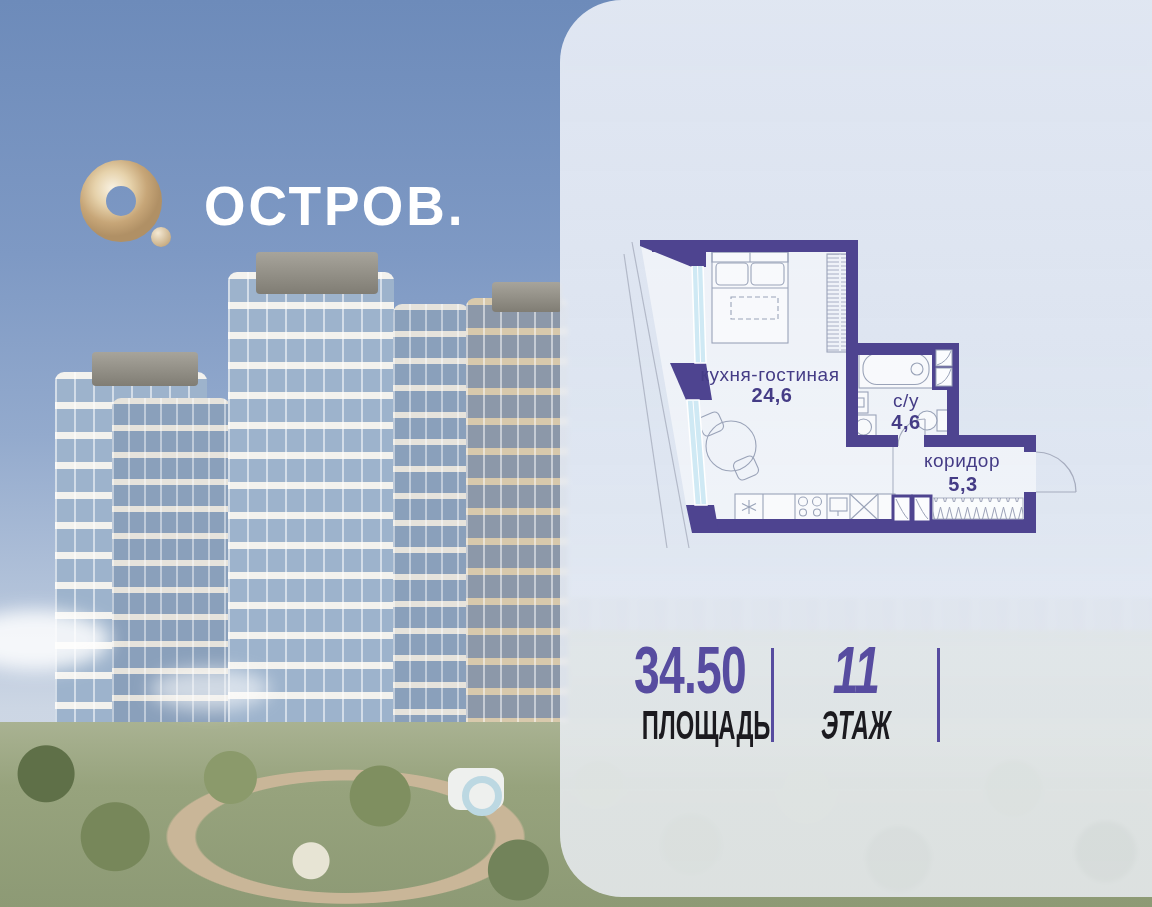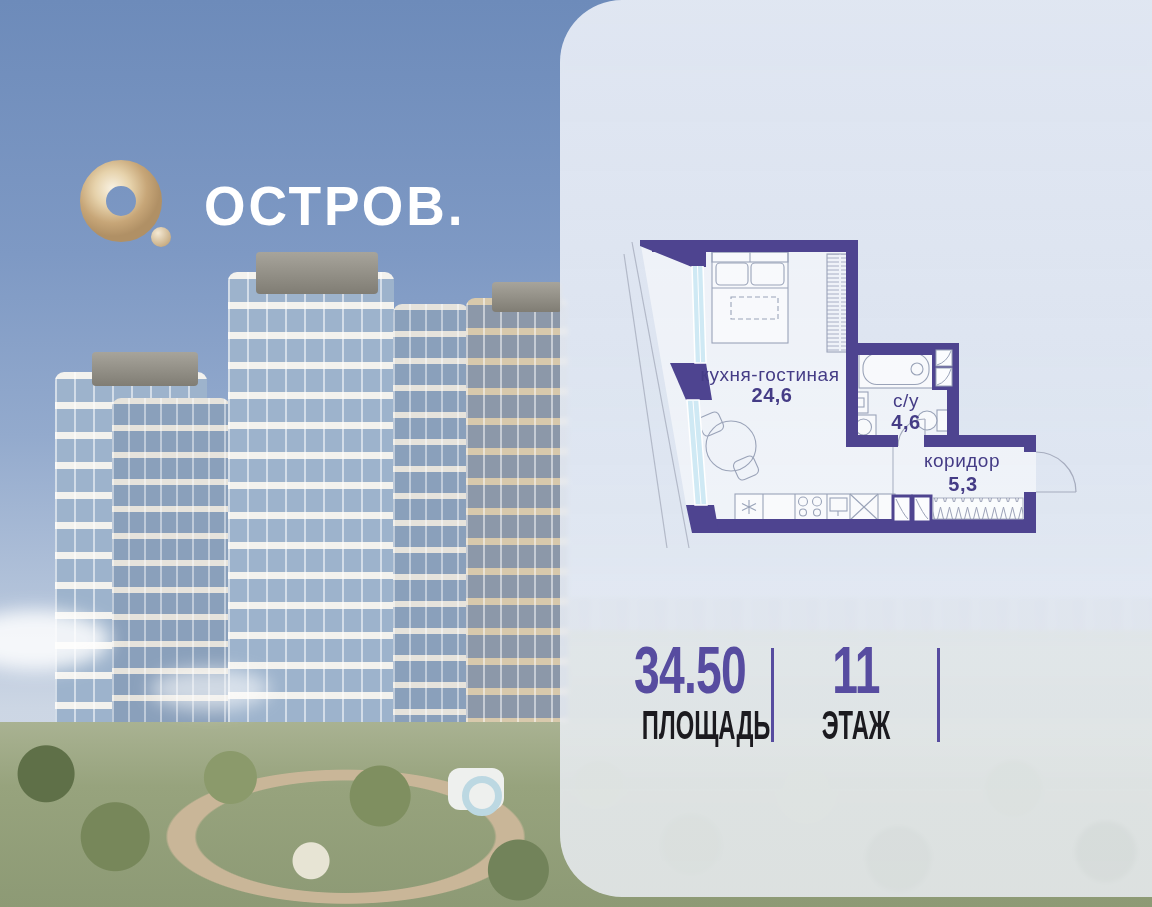--- a/index.html
+++ b/index.html
@@ -234,19 +234,19 @@
     <text class="room-area" x="906" y="429" text-anchor="middle">4,6</text>
     <text class="room-label" x="962" y="467" text-anchor="middle">коридор</text>
     <text class="room-area" x="963" y="491" text-anchor="middle">5,3</text>
   </svg>
 
   <div class="stat-col" style="left:607px;width:166px;">
     <span class="stat-value">34.50</span>
     <span class="stat-label">ПЛОЩАДЬ</span>
   </div>
   <div class="stat-divider" style="left:771px;"></div>
-  <div class="stat-col" style="left:773px;width:166px;">
+  <div class="stat-col" style="left:773px;width:166px;font-style:italic;">
     <span class="stat-value">11</span>
     <span class="stat-label">ЭТАЖ</span>
   </div>
   <div class="stat-divider" style="left:937px;"></div>
 
 </div>
 
 </body></html>

